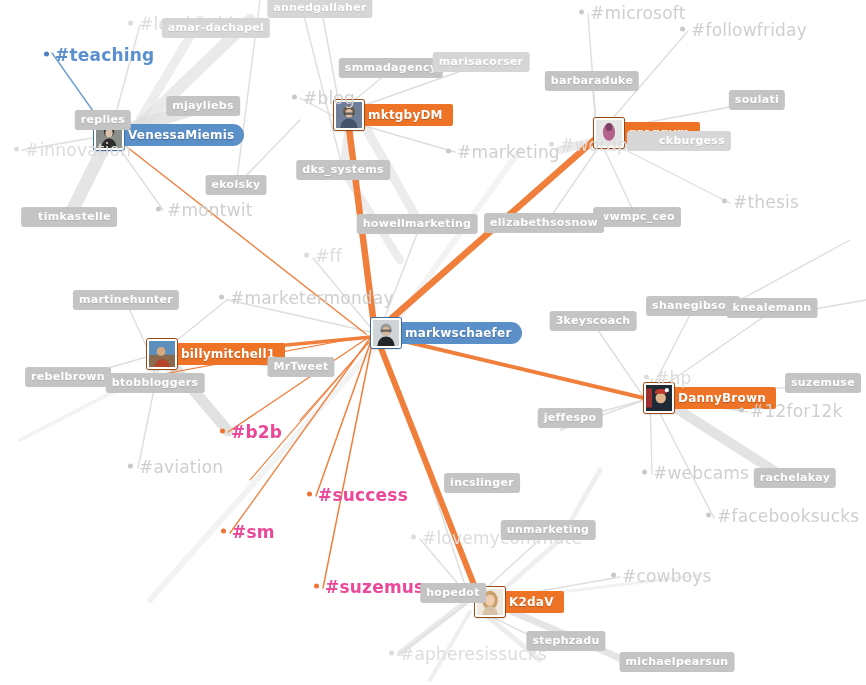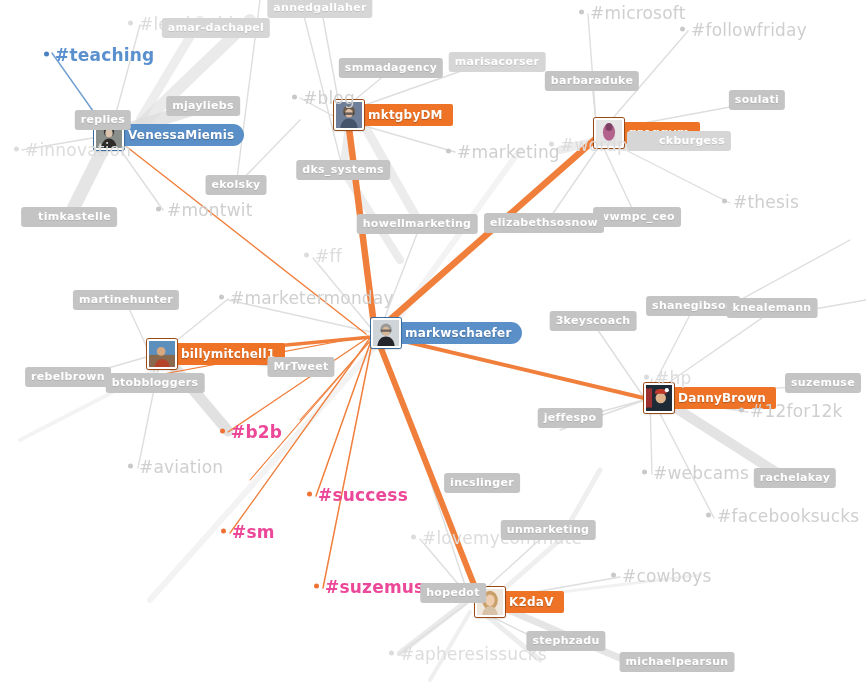--- a/index.html
+++ b/index.html
@@ -300,21 +300,21 @@
   <div class="tag grey" style="left:739px;top:410px;"><span class="dot"></span><span class="txt">#12for12k</span></div>
   <div class="tag grey" style="left:642px;top:472px;"><span class="dot"></span><span class="txt">#webcams</span></div>
   <div class="tag grey" style="left:706px;top:515px;"><span class="dot"></span><span class="txt">#facebooksucks</span></div>
   <div class="tag faint" style="left:411px;top:537px;"><span class="dot"></span><span class="txt">#lovemycommute</span></div>
   <div class="tag grey" style="left:611px;top:575px;"><span class="dot"></span><span class="txt">#cowboys</span></div>
   <div class="tag faint" style="left:389px;top:653px;"><span class="dot"></span><span class="txt">#apheresissucks</span></div>
 
   <div class="chip pale" style="left:216px;top:28px;">amar-dachapel</div>
   <div class="chip pale" style="left:320px;top:8px;">annedgallaher</div>
   <div class="chip" style="left:391px;top:68px;">smmadagency</div>
-  <div class="chip pale" style="left:481px;top:62px;margin-left:16px;">marisacorser</div>
+  <div class="chip pale" style="left:481px;top:62px;">marisacorser</div>
   <div class="chip" style="left:592px;top:81px;">barbaraduke</div>
   <div class="chip" style="left:757px;top:100px;">soulati</div>
   <div class="chip pale" style="left:679px;top:141px;padding-left:32px;">ckburgess</div>
   <div class="chip" style="left:637px;top:217px;">wwmpc_ceo</div>
   <div class="chip" style="left:544px;top:223px;">elizabethsosnow</div>
   <div class="chip" style="left:103px;top:120px;">replies</div>
   <div class="chip" style="left:203px;top:106px;">mjayliebs</div>
   <div class="chip" style="left:236px;top:185px;">ekolsky</div>
   <div class="chip" style="left:69px;top:217px;padding-left:17px;">timkastelle</div>
   <div class="chip" style="left:343px;top:170px;">dks_systems</div>

